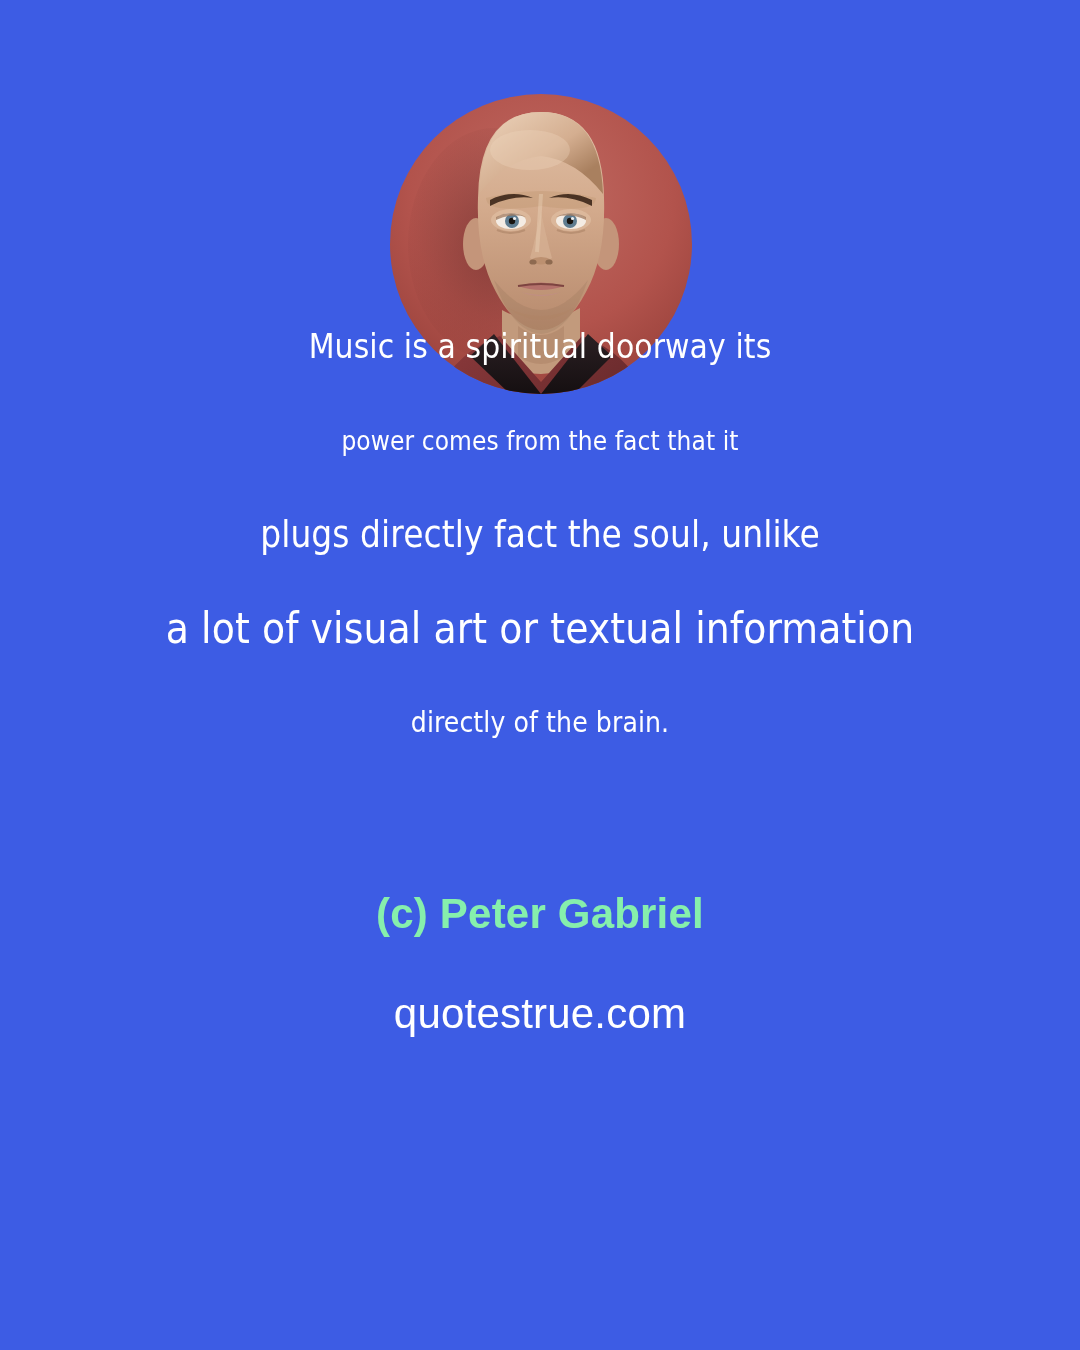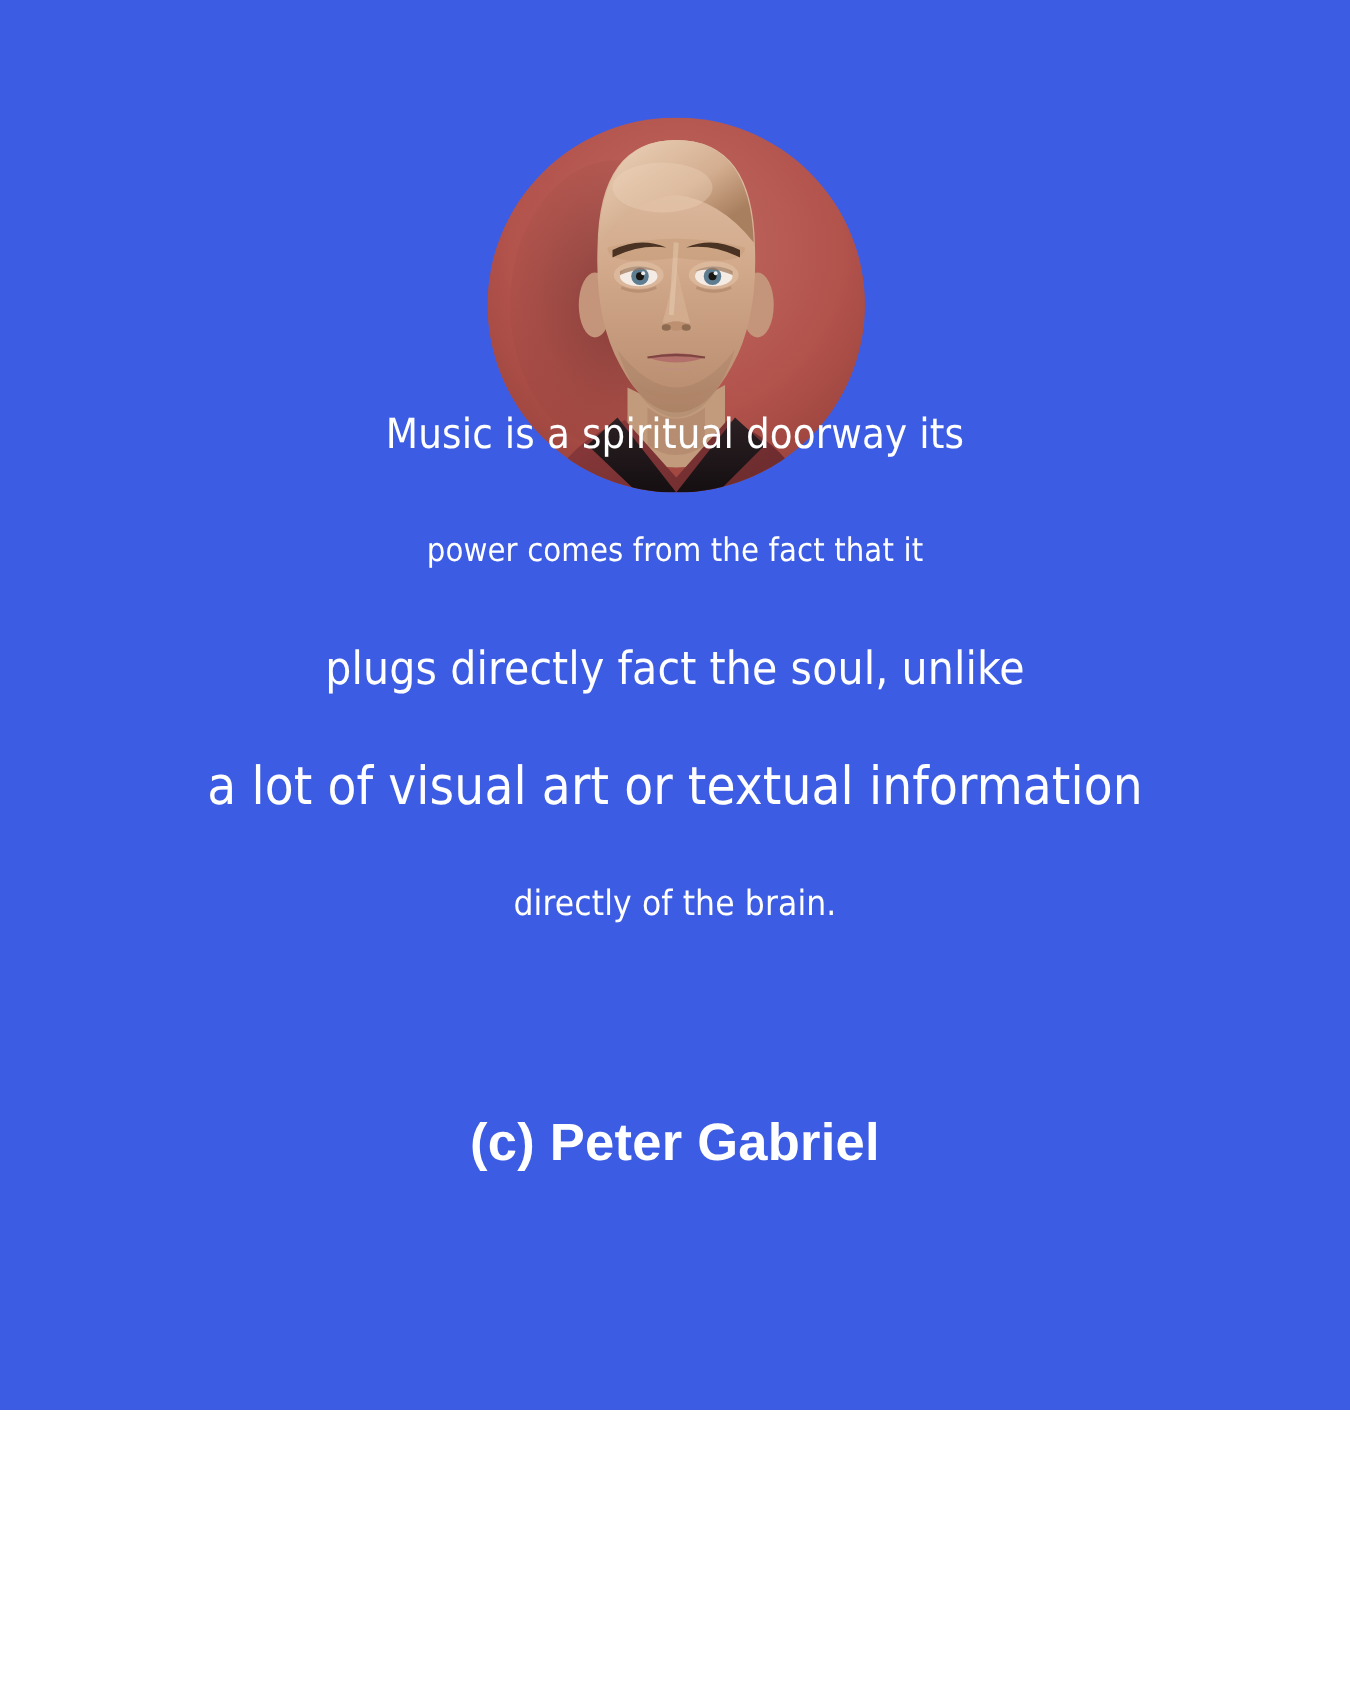--- a/index.html
+++ b/index.html
@@ -10,21 +10,21 @@
   body {
     width: 1080px;
     height: 1350px;
     overflow: hidden;
     font-family: "DejaVu Sans", sans-serif;
   }
 
   #quote-card {
     position: relative;
     width: 1080px;
-    height: 1128px;
+    height: 1350px;
     background: #3d5ce4;
     overflow: hidden;
   }
 
   
   #portrait {
     position: absolute;
     left: 390px;
     top: 94px;
     width: 302px;
@@ -63,21 +63,21 @@
   }
 
   
   #attribution {
     position: absolute;
     left: 0;
     top: 890px;
     width: 1080px;
     text-align: center;
     z-index: 3;
-    color: #ffffff;
+    color: #86efac;
     font-family: "Liberation Sans", "DejaVu Sans", sans-serif;
     font-size: 42px;
     font-weight: 700;
     letter-spacing: 0.2px;
     white-space: nowrap;
   }
 
   
   #site-footer {
     position: absolute;
@@ -194,14 +194,15 @@
   <div id="quote-block">
     <span class="quote-line" style="font-size: 33.24px;">Music is a spiritual doorway its</span>
     <span class="quote-line" style="font-size: 26px;">power comes from the fact that it</span>
     <span class="quote-line" style="font-size: 36.57px;">plugs directly fact the soul, unlike</span>
     <span class="quote-line" style="font-size: 42px;">a lot of visual art or textual information</span>
     <span class="quote-line" style="font-size: 28px;">directly of the brain.</span>
   </div>
 
   <div id="attribution">(c) Peter Gabriel</div>
 
+  <div id="site-footer">quotestrue.com</div>
 
 </div>
 
 </body></html>

